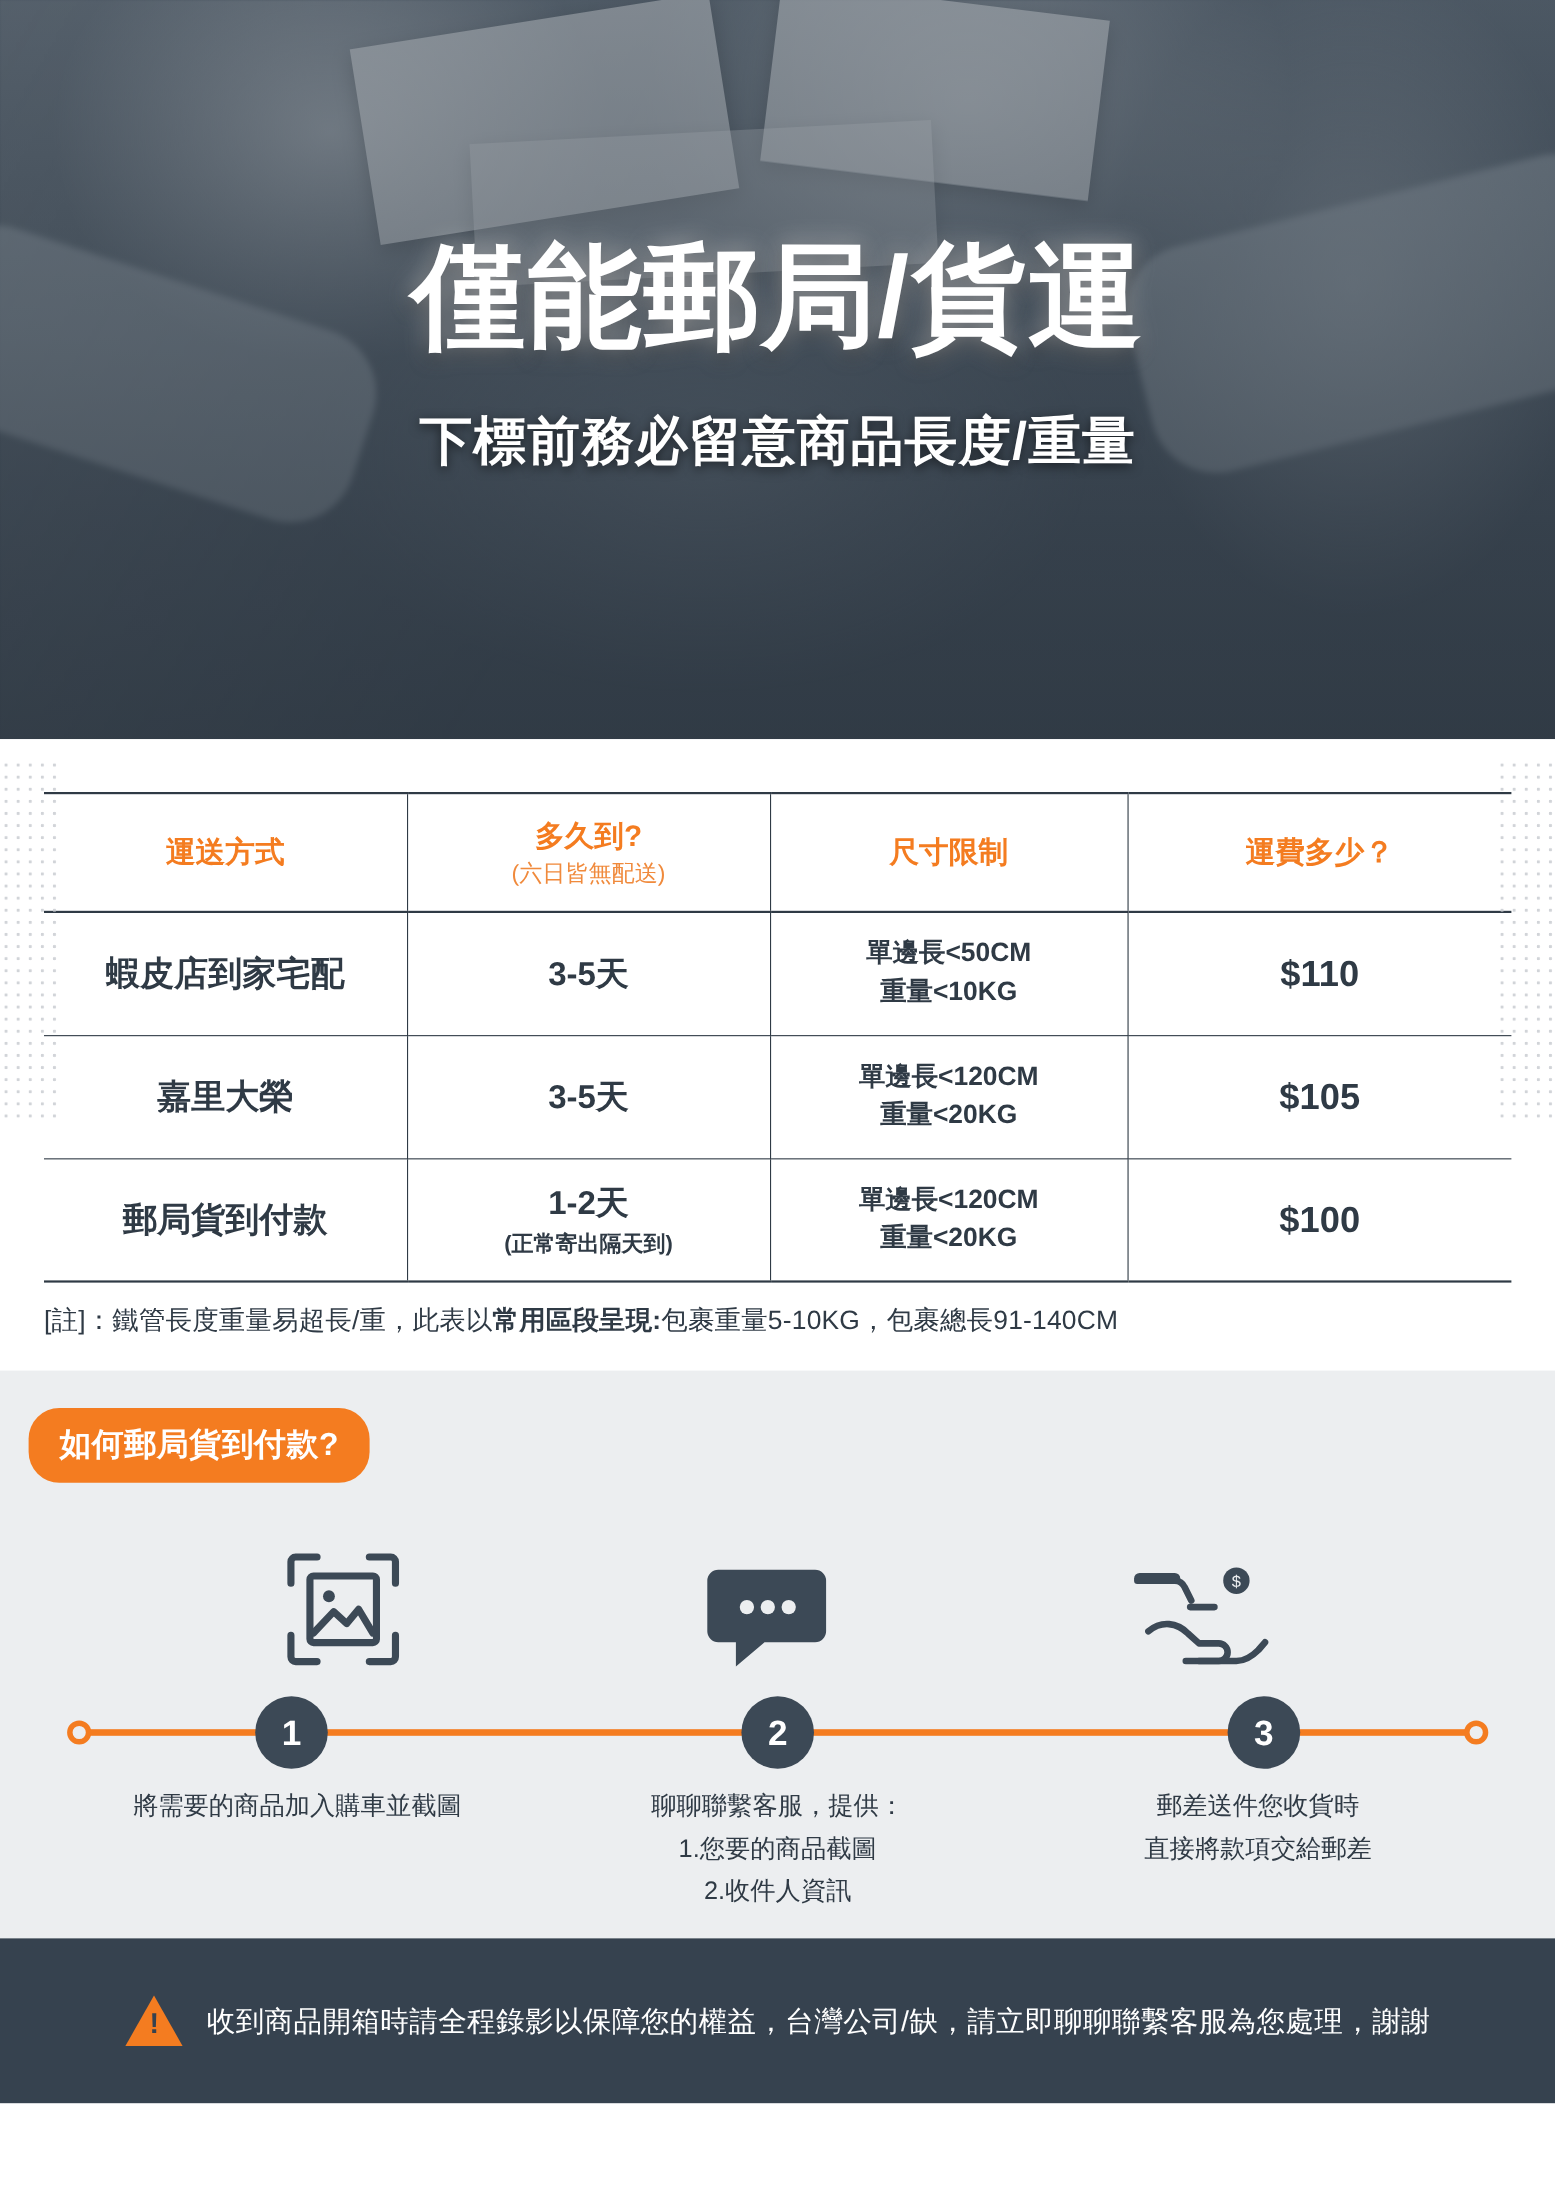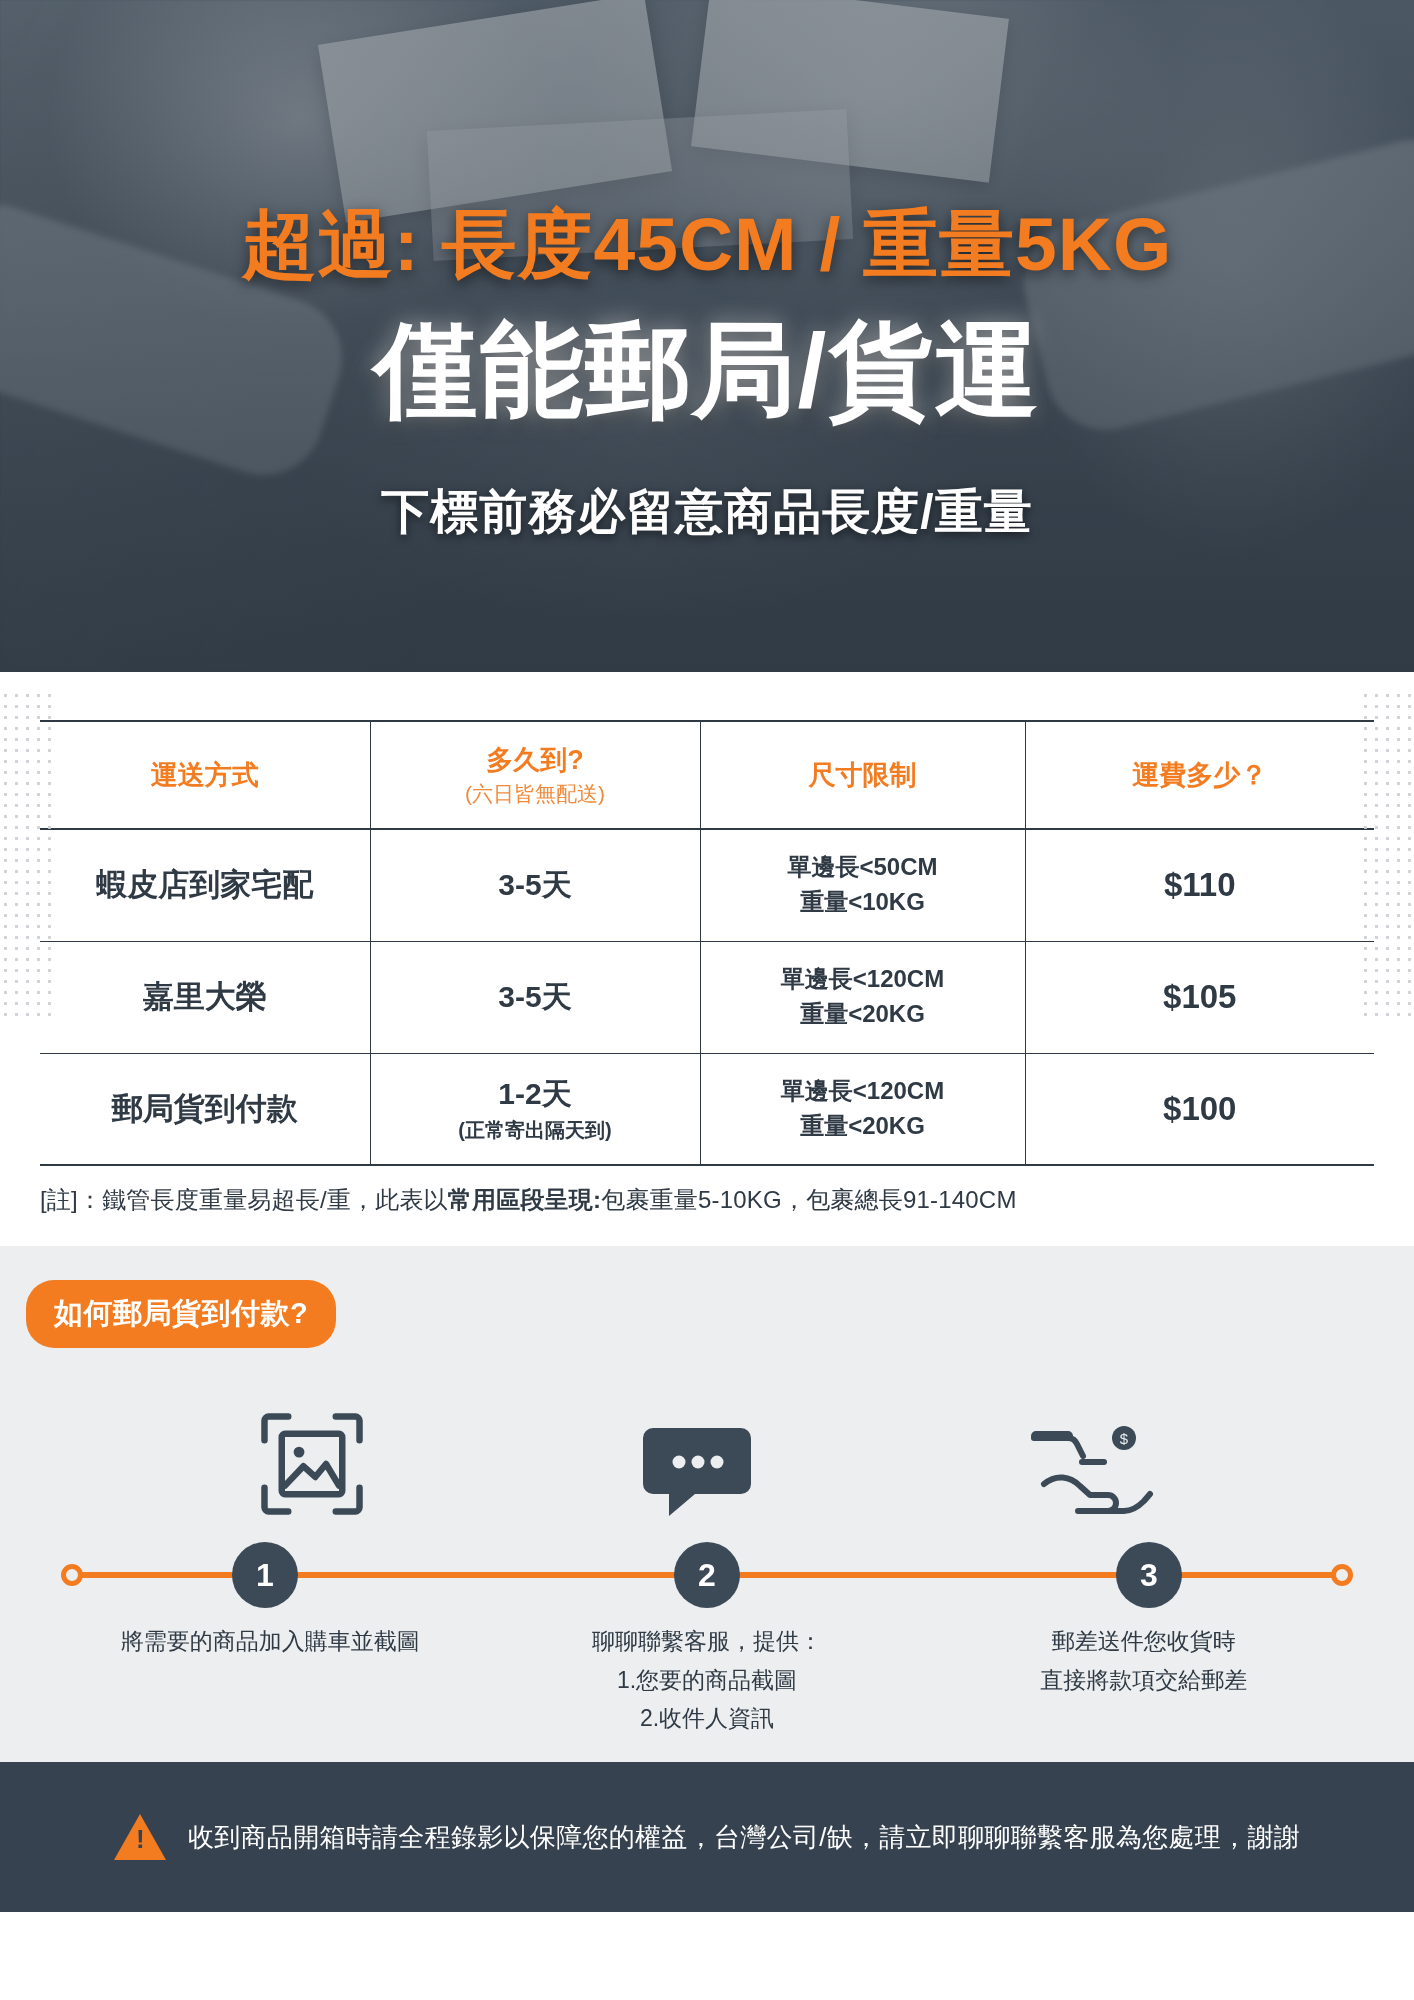--- a/index.html
+++ b/index.html
@@ -119,21 +119,21 @@
   .hero-line2 {
     margin-top: 6px;
     font-size: 104px;
     font-weight: 800;
     color: #ffffff;
     letter-spacing: 2px;
     text-shadow: 0 0 22px rgba(255,255,255,.55), 0 6px 16px rgba(0,0,0,.6);
     white-space: nowrap;
   }
   .hero-line3 {
-    margin-top: 38px;
+    margin-top: 28px;
     font-size: 48px;
     font-weight: 700;
     color: #ffffff;
     letter-spacing: 1px;
     text-shadow: 0 3px 10px rgba(0,0,0,.6);
     white-space: nowrap;
   }
 
   
   .table-section {
@@ -335,21 +335,20 @@
     <div class="hero-photo"></div>
     <div class="hero-paper paper-a"></div>
     <div class="hero-paper paper-b"></div>
     <div class="hero-paper paper-c"></div>
     <div class="hero-arm arm-1"></div>
     <div class="hero-arm arm-2"></div>
     <div class="hero-shade"></div>
 
 
     <div class="hero-copy">
-      <div class="hero-line1">超過: 長度45CM / 重量5KG</div>
       <div class="hero-line2">僅能郵局/貨運</div>
       <div class="hero-line3">下標前務必留意商品長度/重量</div>
     </div>
   </div>
 
   <div class="table-section">
     <div class="dots-left"></div>
     <div class="dots-right"></div>
 
     <table class="ship">

